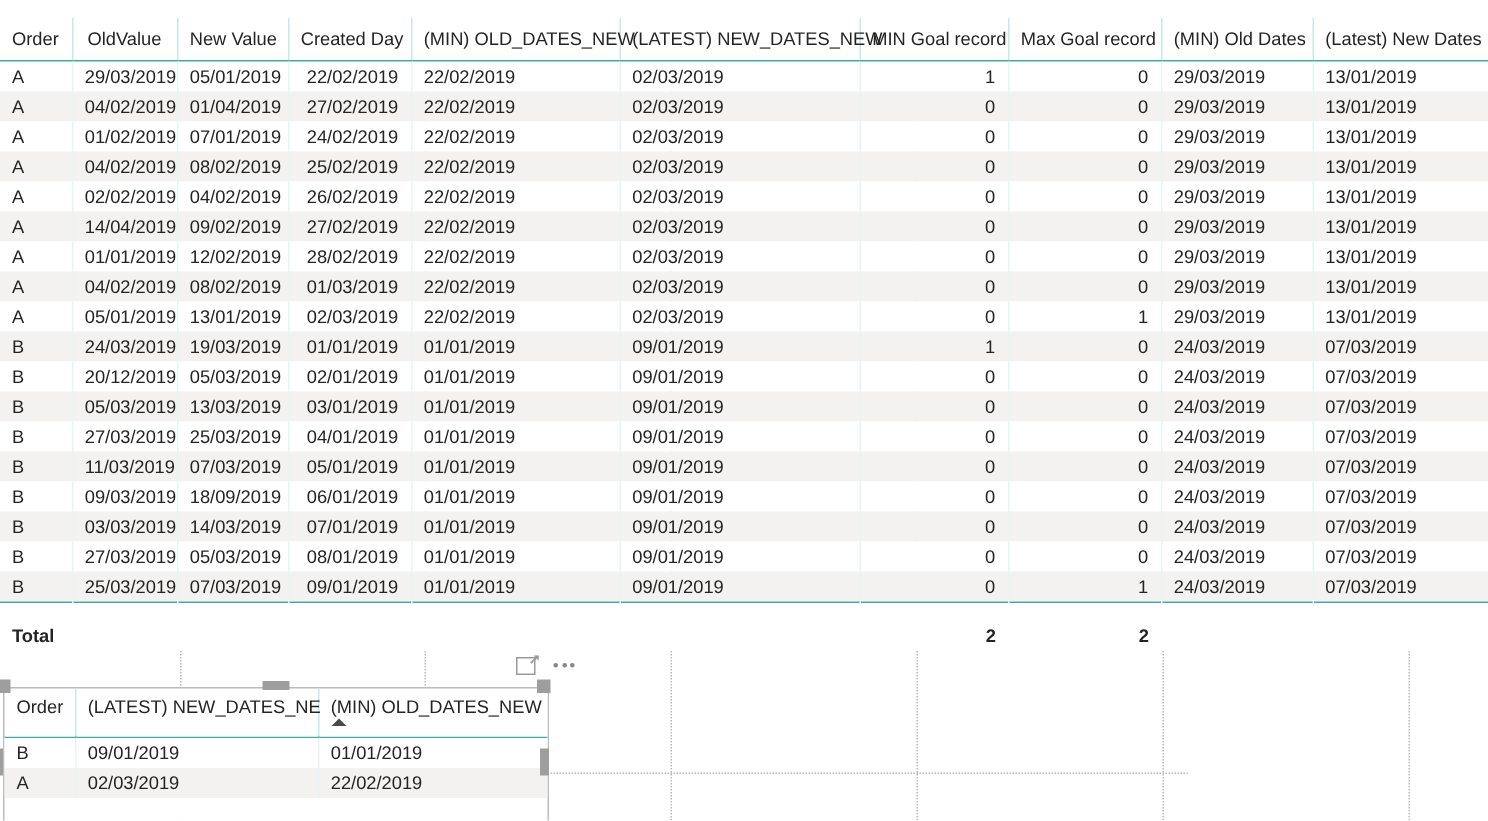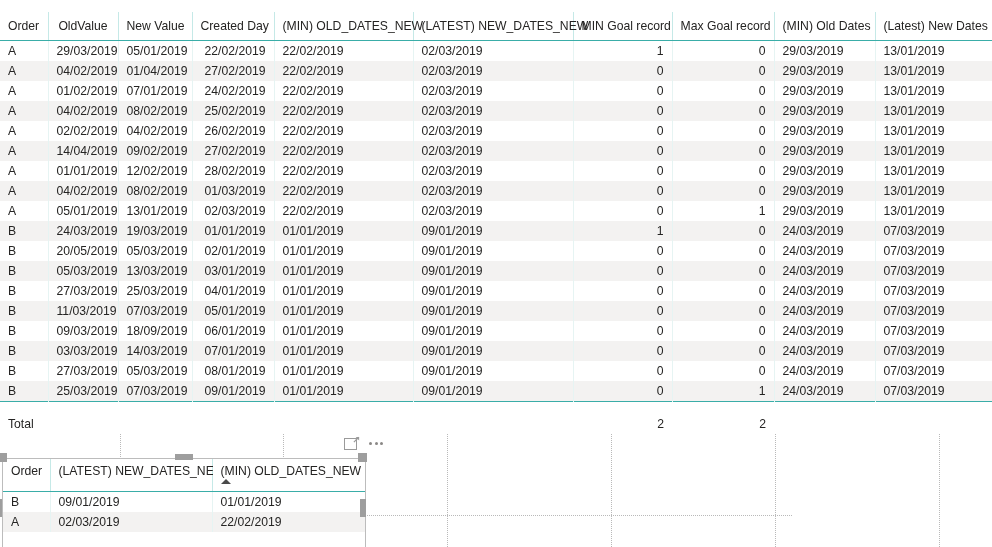--- a/index.html
+++ b/index.html
@@ -70,21 +70,21 @@
   }
   table.tbl td:last-child { border-right: none; }
   table.tbl td.num { text-align: right; }
   table.tbl td.txt { text-align: left; }
 
   table.tbl tbody tr.alt td { background: #f3f2f1; }
   table.tbl tbody tr.norm td { background: #ffffff; }
 
   tr.total-row td {
     background: #ffffff !important;
-    font-weight: normal;
+    font-weight: bold;
     border-top: 1.6px solid #3aada8;
     border-right: none;
     height: 22px;
     padding-top: 15px;
   }
 
   
   .vis-icons {
     position: absolute;
     display: flex;
@@ -330,21 +330,21 @@
             <td class="num">01/01/2019</td>
             <td class="txt">01/01/2019</td>
             <td class="txt">09/01/2019</td>
             <td class="num">1</td>
             <td class="num">0</td>
             <td class="txt">24/03/2019</td>
             <td class="txt">07/03/2019</td>
           </tr>
           <tr class="norm">
             <td class="txt">B</td>
-            <td class="num">20/05/2019</td>
+            <td class="num">20/12/2019</td>
             <td class="num">05/03/2019</td>
             <td class="num">02/01/2019</td>
             <td class="txt">01/01/2019</td>
             <td class="txt">09/01/2019</td>
             <td class="num">0</td>
             <td class="num">0</td>
             <td class="txt">24/03/2019</td>
             <td class="txt">07/03/2019</td>
           </tr>
           <tr class="alt">

